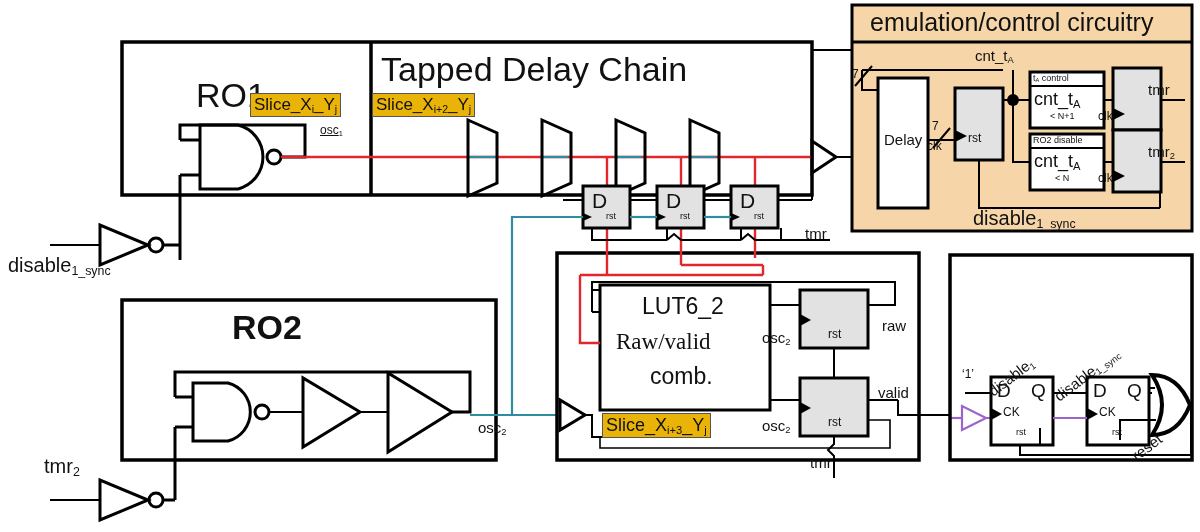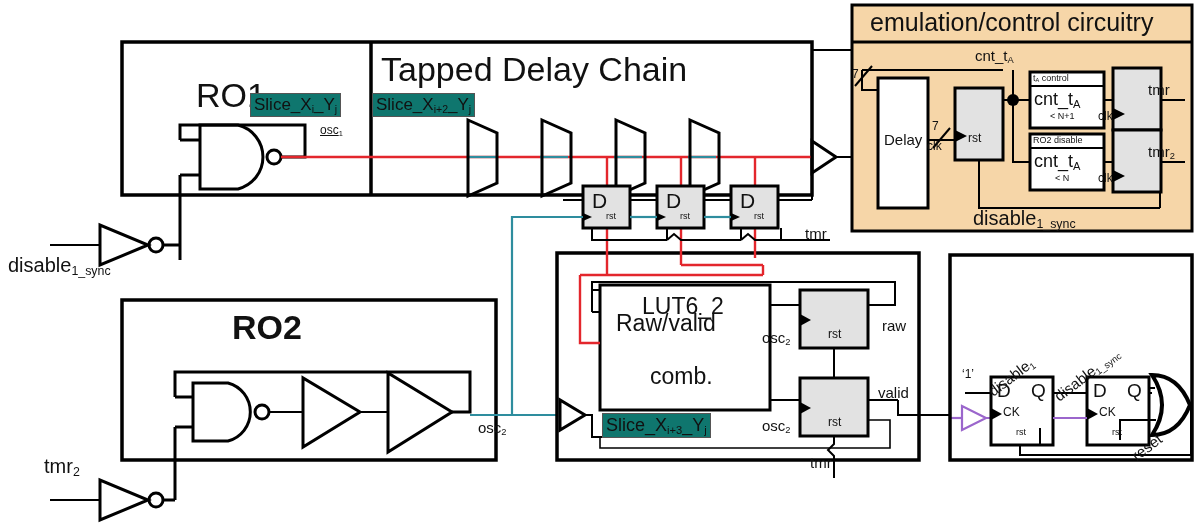--- a/index.html
+++ b/index.html
@@ -9,21 +9,21 @@
   }
   #root svg{position:absolute;left:0;top:0;}
   .lbl{position:absolute;white-space:nowrap;color:#111;line-height:1;}
   .sub{font-size:0.62em;vertical-align:-0.25em;}
   .big{font-size:34px;}
   .mid{font-size:20px;}
   .sm{font-size:15px;}
   .xs{font-size:12px;}
   .xxs{font-size:9px;}
   .slice{
-    position:absolute;background:#0f766e;border:1px solid #555;
+    position:absolute;background:#eab308;border:1px solid #555;
     font-size:17px;padding:1px 3px;white-space:nowrap;color:#111;
   }
   .rot-a{transform:rotate(-37deg);transform-origin:left bottom;}
 </style>
 </head>
 <body>
 
 <div id="root">
 
   <svg width="1200" height="532">
@@ -302,21 +302,21 @@
     <span>tmr</span><span class="sub">2</span>
   </div>
 
   <div class="lbl big" style="left:232px;top:310px;font-weight:bold;">RO2</div>
 
   <div class="lbl sm" style="left:478px;top:420px;">
     <span>osc</span><span class="sub">2</span>
   </div>
 
   <div class="lbl" style="left:642px;top:295px;font-size:23px;">LUT6_2</div>
-  <div class="lbl" style="left:616px;top:312px;font-size:23px;">Raw/valid</div>
+  <div class="lbl" style="left:616px;top:330px;font-size:23px;font-family:Liberation Serif, serif;">Raw/valid</div>
   <div class="lbl" style="left:650px;top:365px;font-size:23px;text-align:right;">comb.</div>
 
   <div class="slice" style="left:602px;top:413px;font-size:18px;">
     <span>Slice_X</span><span class="sub">i+3</span><span>_Y</span><span class="sub">j</span>
   </div>
 
   <div class="lbl sm" style="left:762px;top:330px;">
     <span>osc</span><span class="sub">2</span>
   </div>
   <div class="lbl xs" style="left:828px;top:328px;">rst</div>

